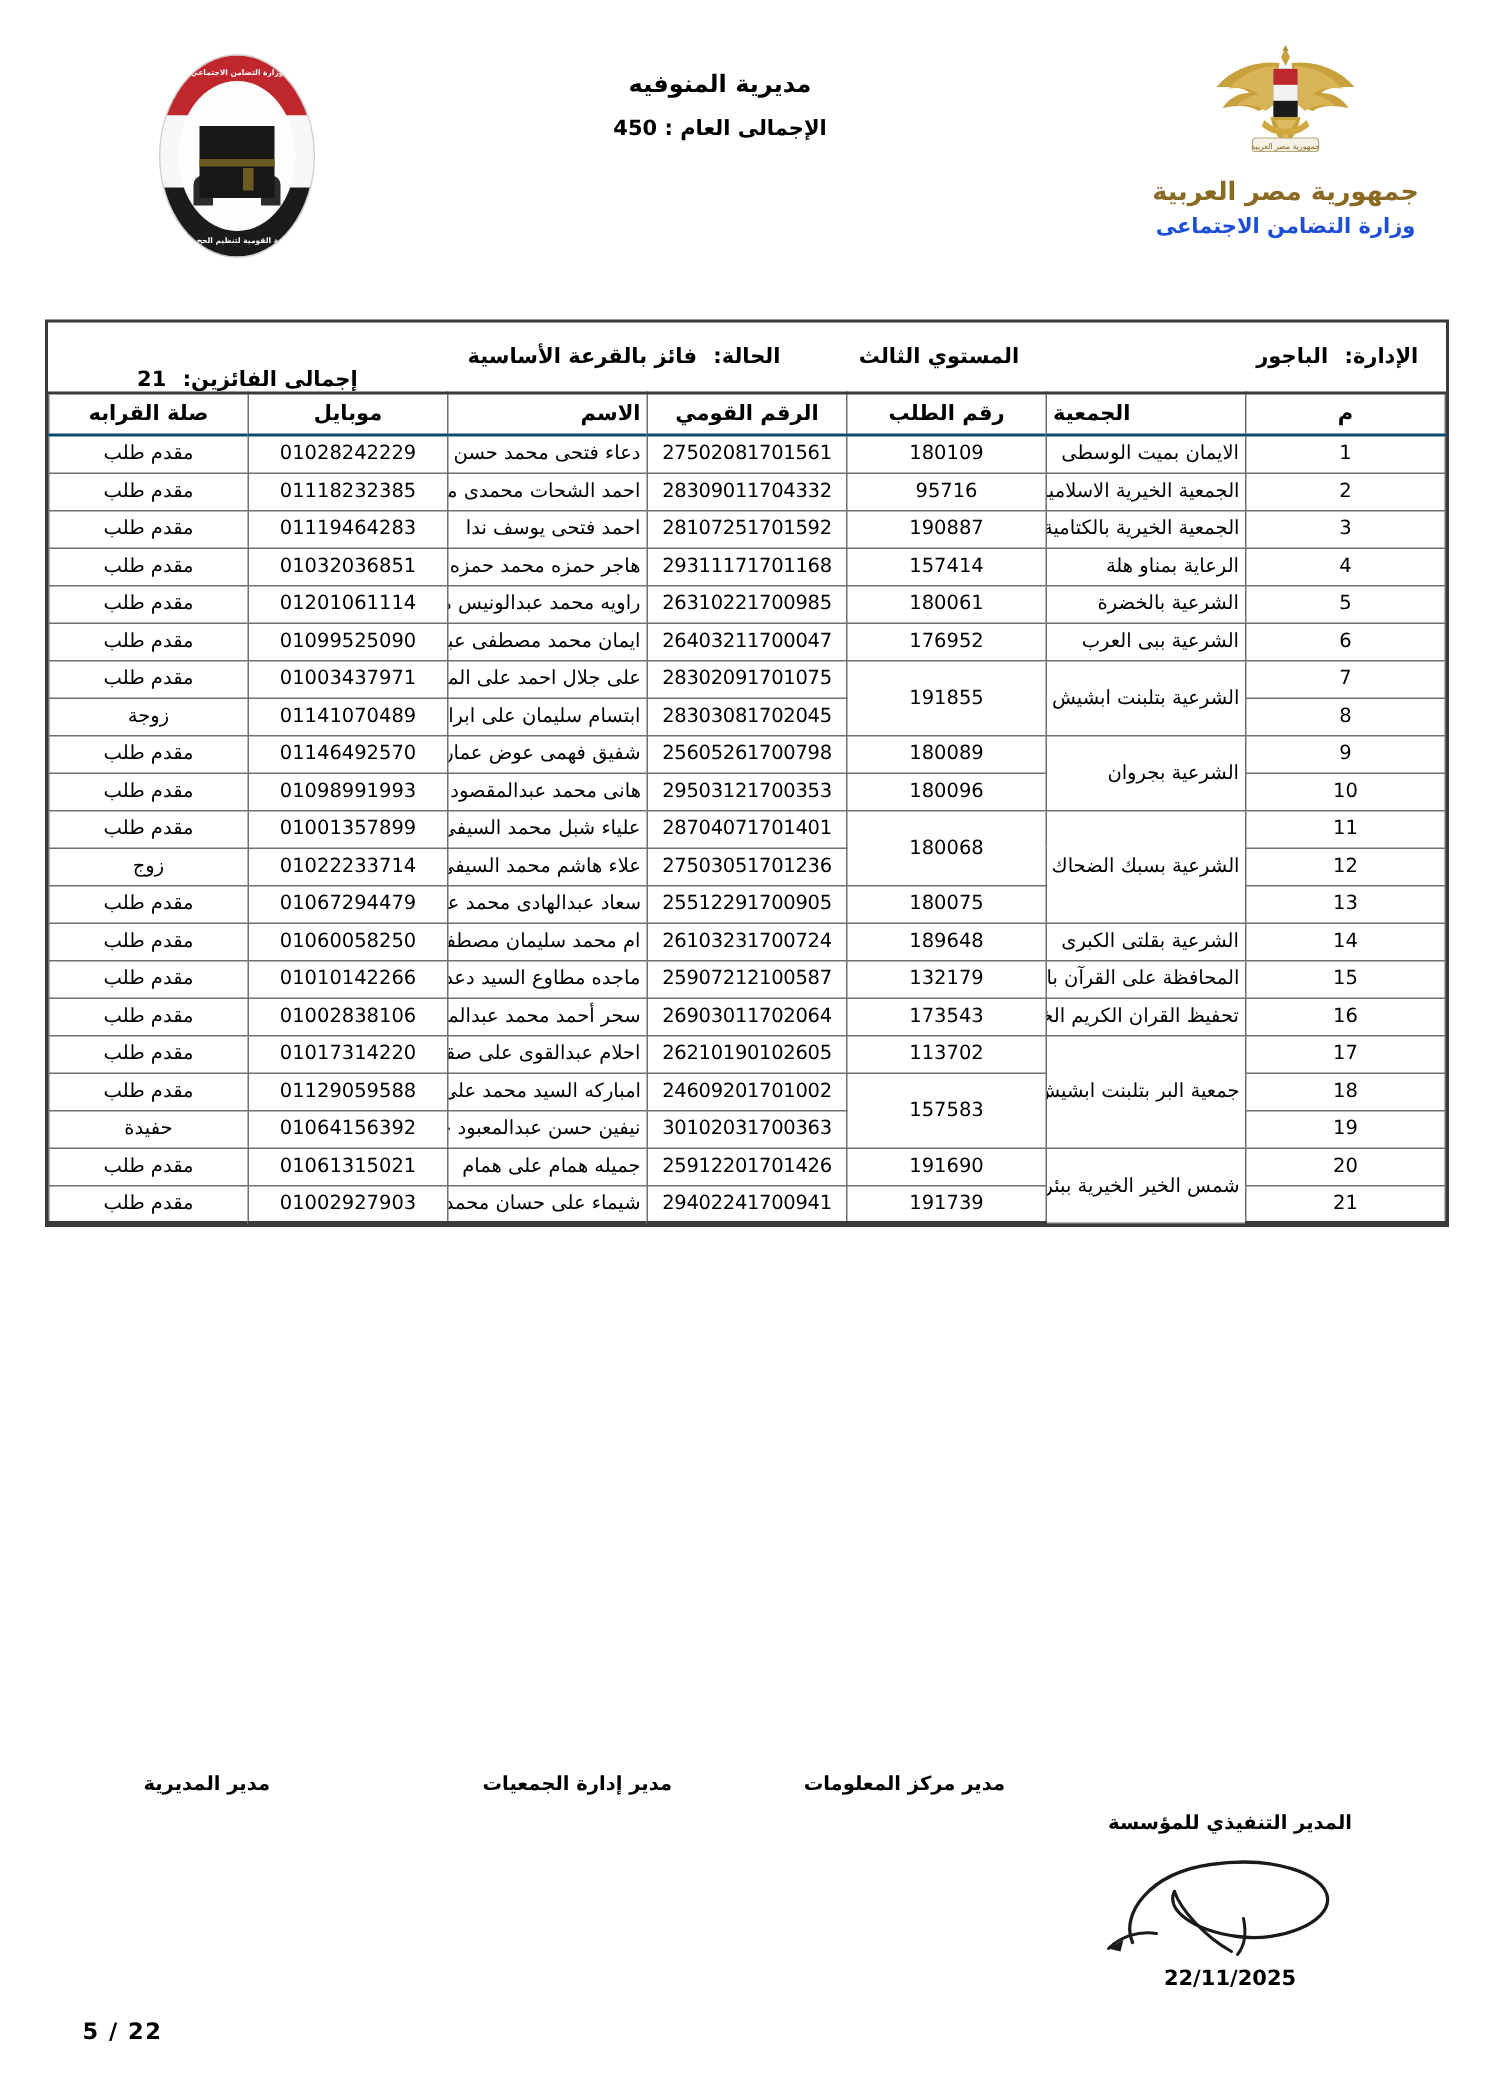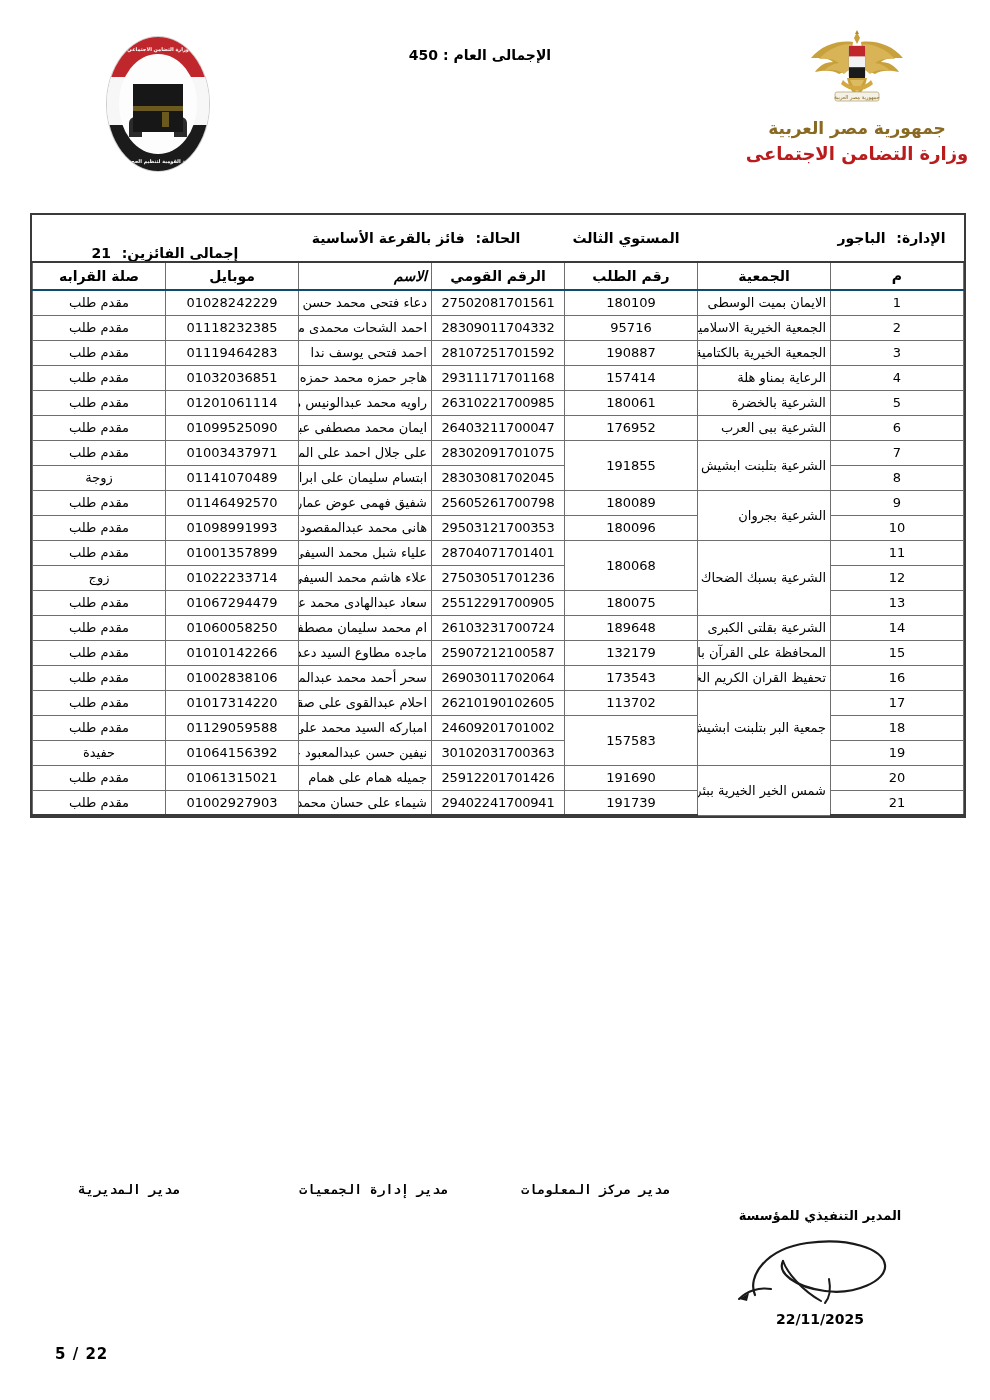--- a/index.html
+++ b/index.html
@@ -174,23 +174,23 @@
     transform: translateX(-50%);
   }
   .gov-logo .g-line1 {
     font-size: 17px;
     font-weight: bold;
     color: #8a6a22;
     margin-top: 4px;
     letter-spacing: -0.2px;
   }
   .gov-logo .g-line2 {
-    font-size: 18px;
-    font-weight: bold;
-    color: #b91c1c;
+    font-size: 14px;
+    font-weight: bold;
+    color: #1d4ed8;
     margin-top: 5px;
     letter-spacing: -0.2px;
   }
 
   
   .table-wrap {
     position: absolute;
     left: 30px;
     top: 213px;
     width: 936px;
@@ -239,24 +239,24 @@
 
   
   tr.col-head td {
     font-size: 14px;
     font-weight: bold;
     height: 28px;
     border-top: 1px solid #3a3a3a;
     border-bottom: 2px solid #0c4a6e;
   }
   .c-seq   { width: 36px;  text-align: center; }
-  .c-assoc { width: 266px; text-align: center; padding-right: 6px; }
+  .c-assoc { width: 266px; text-align: left; padding-right: 6px; }
   .c-req   { width: 96px;  text-align: center; }
   .c-nid   { width: 106px; text-align: center; margin-top: 12px; }
-  .c-name  { width: 244px; text-align: right; padding-right: 6px; font-style: italic; }
+  .c-name  { width: 244px; text-align: right; padding-right: 6px; }
   .c-mob   { width: 110px; text-align: center; }
   .c-rel   { width: 78px;  text-align: center; }
 
   td.v-seq   { text-align: center; font-size: 14px; }
   td.v-assoc { text-align: right; font-size: 13px; padding-right: 6px; }
   td.v-req   { text-align: center; font-size: 14px; }
   td.v-nid   { text-align: center; font-size: 14px; letter-spacing: -0.2px; }
   td.v-name  { text-align: right; font-size: 13px; padding-right: 8px; }
   td.v-mob   { text-align: center; font-size: 14px; }
   td.v-rel   { text-align: center; font-size: 12px; }
@@ -270,21 +270,20 @@
     top: 1182px;
     width: 990px;
     height: 26px;
     direction: rtl;
   }
   .sign-row .sign-item {
     position: absolute;
     font-size: 13px;
     font-weight: bold;
     white-space: nowrap;
-    font-family: Liberation Mono, monospace;
   }
   .sign-row .s-info   { right: 320px; }
   .sign-row .s-assoc  { right: 542px; }
   .sign-row .s-dir    { right: 810px; }
 
   .exec-block {
     position: absolute;
     right: 60px;
     top: 1208px;
     width: 220px;
@@ -334,20 +333,21 @@
         <div class="kaaba">
           <div class="kiswa"></div>
           <div class="door"></div>
         </div>
       </div>
       <div class="rim-text-bottom">المؤسسة القومية لتنظيم الحج والعمرة</div>
     </div>
   </div>
 
   <div class="title-block">
+    <div class="t-dir">مديرية المنوفيه</div>
     <div class="t-total">
       <span>الإجمالى العام :</span>
       <span>450</span>
     </div>
   </div>
 
   <div class="gov-logo">
     <div class="eagle-wrap">
       <svg class="eagle" width="116" height="86" viewBox="0 0 116 86">
 

